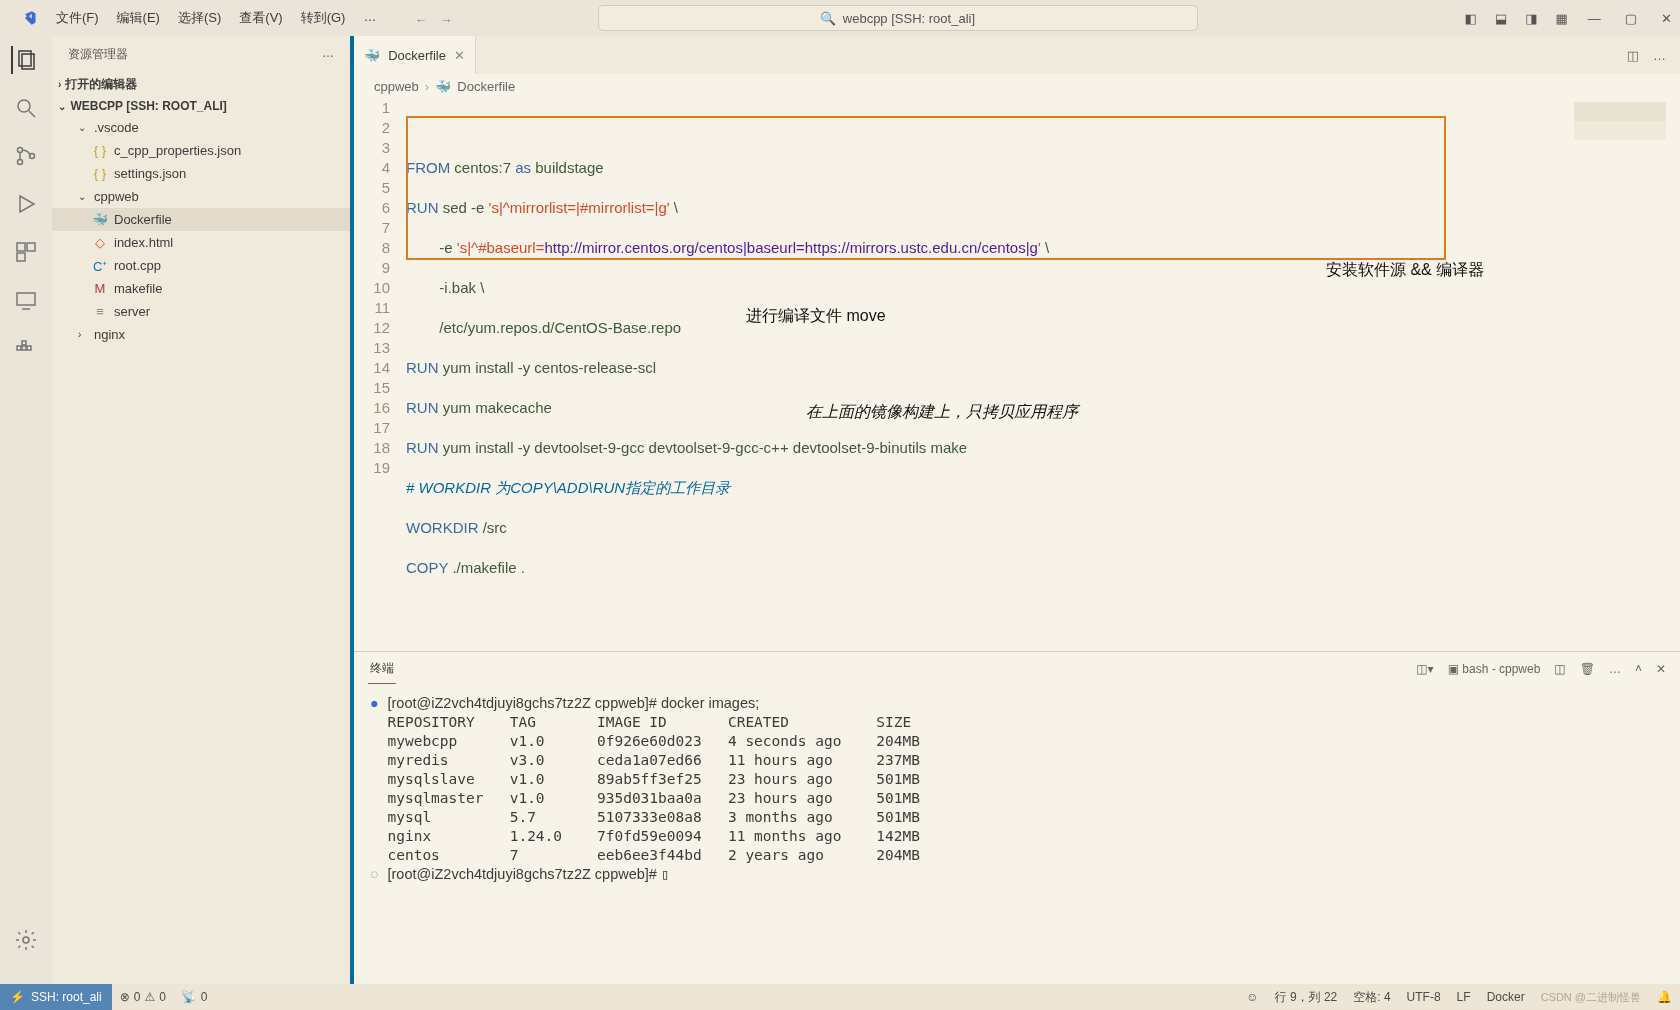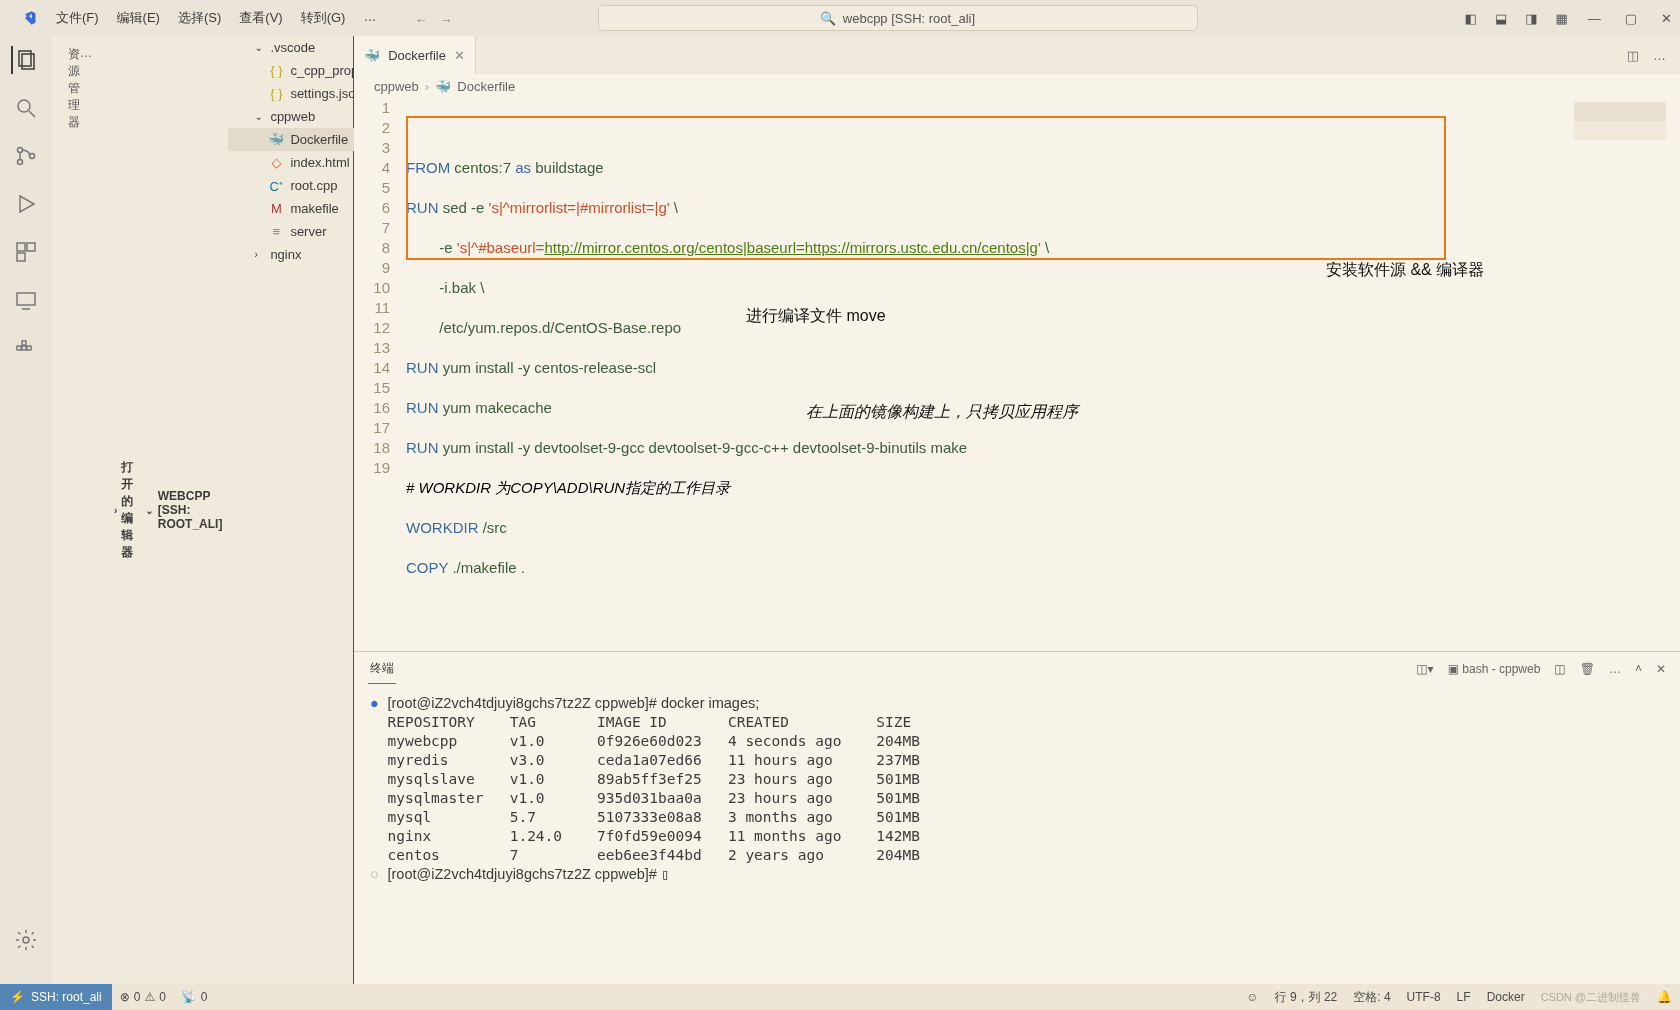--- a/index.html
+++ b/index.html
@@ -19,21 +19,21 @@
 
 .main { display: flex; height: calc(1010px - 36px - 26px); }
 
 
 .activitybar { width: 52px; background: #eae4d9; display: flex; flex-direction: column; align-items: center; padding-top: 10px; gap: 20px; }
 .activitybar .act-icon { width: 28px; height: 28px; color: #777; cursor: pointer;display:flex;align-items:center;justify-content:center; }
 .activitybar .act-icon.active { color: #3c3c3c; border-left: 2px solid #3c3c3c; margin-left:-2px; padding-left:2px;}
 .activitybar .spacer { flex: 1; }
 
 
-.sidebar { width: 302px; background: #f0eadd; border-right: 1px solid #0369a1; display: flex; flex-direction: row; }
+.sidebar { width: 302px; background: #f0eadd; border-right: 4px solid #0369a1; display: flex; flex-direction: column; }
 .sidebar-header { padding: 10px 16px; font-size: 12px; color: #555; }
 .sidebar-section { padding: 3px 6px; font-size: 12px; font-weight: bold; cursor: pointer; display:flex; align-items:center; gap:4px;}
 .sidebar-section .chev { font-size:10px; }
 .tree { font-size: 13px; }
 .tree-item { display: flex; align-items: center; height: 23px; padding-left: 26px; gap: 6px; cursor: pointer; }
 .tree-item.indent1 { padding-left: 40px; }
 .tree-item.folder .chev { font-size: 10px; width:10px; }
 .tree-item.active { background: #e2daca; }
 .tree-item .ficon { width: 16px; text-align: center; }
 .ficon.json { color: #c9a227; }
@@ -51,22 +51,22 @@
 .tabs .right { margin-left: auto; display: flex; align-items: center; gap: 14px; padding-right: 14px; color: #666; }
 .breadcrumb { height: 24px; padding: 0 20px; display: flex; align-items: center; gap: 6px; font-size: 13px; color: #666; }
 .breadcrumb .sep { color: #aaa; }
 
 .code { flex: 1; display: flex; font-family: Consolas, "Courier New", monospace; font-size: 15px; line-height: 20px; position: relative; overflow: hidden; }
 .gutter { width: 52px; text-align: right; padding-right: 16px; color: #9a9278; user-select: none; }
 .code-lines { flex: 1; white-space: pre; position: relative; color: #3c5c3c; }
 .code-lines .line { height: 20px; }
 .kw { color: #3a6b9e; }
 .str { color: #d14c2b; }
-.url { color: #4d7c0f; text-decoration: underline; }
-.cmt { color: #000000; font-style: italic; }
+.url { color: #4c1d95; }
+.cmt { color: #0369a1; font-style: italic; }
 .highlight-box { position: absolute; border: 2px solid #e37b1c; left: 0px; top: 18px; width: 1040px; height: 144px; pointer-events:none; }
 .ann { position: absolute; font-family: "Microsoft YaHei", sans-serif; color: #111; font-size: 16px; font-weight:500;}
 .minimap { position:absolute; right:14px; top:4px; width:92px; height:64px; background: linear-gradient(#d8d0bd 0 30%, #e8e0cd 30% 60%, transparent 60%); opacity:0.5; border-radius:2px;}
 
 
 .terminal-panel { height: 333px; border-top: 1px solid #d4cbb8; display: flex; flex-direction: column; background: #f8f3e8; }
 .terminal-tabs { height: 34px; display: flex; align-items: center; padding: 0 14px; font-size: 12px; }
 .terminal-tabs .ttab { padding: 6px 2px; border-bottom: 1px solid #7a6a4a; cursor: pointer; }
 .terminal-tabs .right { margin-left: auto; display: flex; align-items: center; gap: 14px; color: #666; }
 .terminal-body { flex: 1; padding: 8px 16px; font-family: Consolas, monospace; font-size: 14.5px; line-height: 19px; color: #3c3c3c; white-space: pre; }

